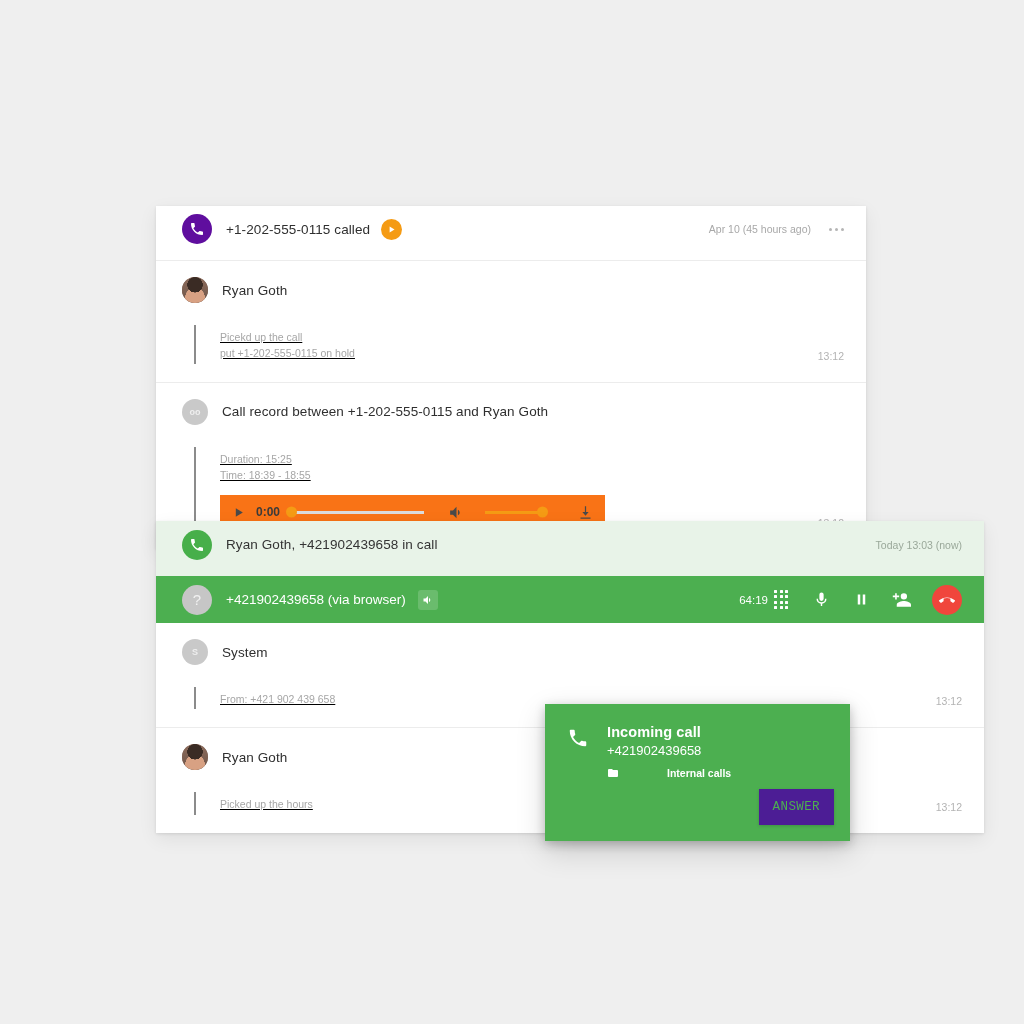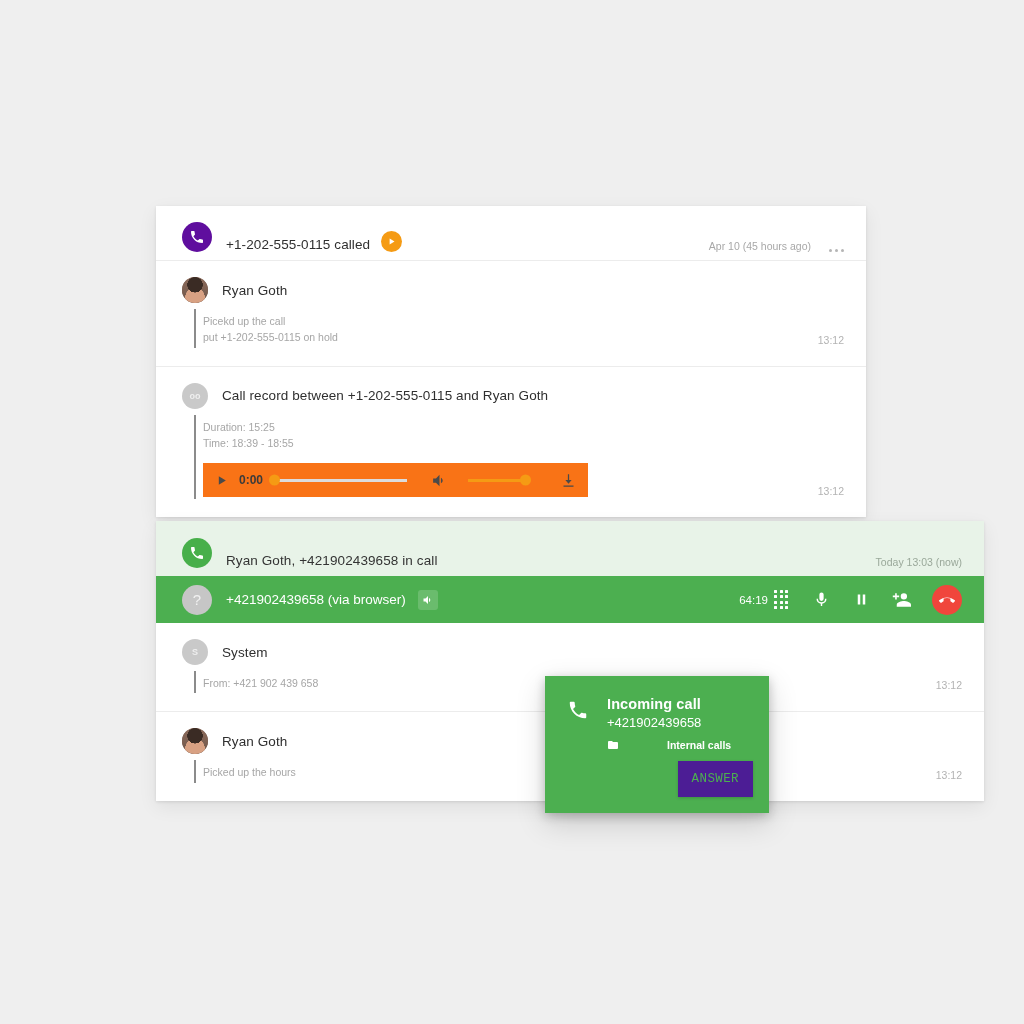--- a/index.html
+++ b/index.html
@@ -15,21 +15,21 @@
   .card {
     position: absolute;
     background: #ffffff;
     box-shadow: 0 1px 3px rgba(0,0,0,.10), 0 6px 18px rgba(0,0,0,.07);
   }
   #card-history { left: 156px; top: 206px; width: 710px; }
   #card-live    { left: 156px; top: 521px; width: 828px; }
 
   
   .card-head {
-    display: flex; align-items: flex-end;
+    display: flex; align-items: center;
     height: 55px; padding: 0 22px 8px 26px;
     border-bottom: 1px solid #ececec;
   }
   .head-ico {
     width: 30px; height: 30px; border-radius: 50%;
     display: flex; align-items: center; justify-content: center;
     flex: 0 0 auto;
   }
   .head-ico svg { width: 16px; height: 16px; fill: #fff; }
   .head-ico.purple { background: #5f0e9e; }
@@ -84,23 +84,23 @@
       linear-gradient(#8d6c5c, #6d5448);
   }
   .msg-name {
     margin-left: 14px; font-size: 13.5px; color: #2f2f2f; letter-spacing: .1px;
   }
   .msg-time {
     position: absolute; right: 22px; bottom: 20px;
     font-size: 10.5px; color: #b3b3b3;
   }
   .msg-body {
-    margin-left: 12px; padding-left: 7px;
+    margin-left: 12px; padding-left: 24px;
     border-left: 2px solid #8b8b8b;
-    margin-top: 6px; padding-top: 4px; padding-bottom: 2px;
+    margin-top: 22px; padding-top: 4px; padding-bottom: 2px; text-decoration: underline;
   }
   .msg-line { font-size: 10.5px; color: #a6a6a6; line-height: 1.55; }
 
   
   .player {
     display: inline-flex; align-items: center;
     background: #f97316; height: 34px; margin-top: 12px;
     padding: 0 0 0 12px;
   }
   .pl-play { width: 22px; display: flex; align-items: center; cursor: pointer; }
@@ -162,22 +162,22 @@
     cursor: pointer; flex: 0 0 auto;
   }
   .cb-hang svg { width: 16px; height: 16px; fill: #fff; }
 
   
   .dialpad { display: grid; grid-template-columns: repeat(3, 3px); gap: 2.4px; }
   .dialpad i { width: 3px; height: 3px; background: #fff; display: block; border-radius: .5px; }
 
   
   #popup {
-    position: absolute; left: 545px; top: 676px;
-    width: 224px; height: 137px;
+    position: absolute; left: 545px; top: 704px;
+    width: 305px; height: 137px;
     background: #4caf50;
     box-shadow: 0 3px 10px rgba(0,0,0,.22), 0 10px 28px rgba(0,0,0,.16);
     padding: 20px 20px 0 22px;
   }
   .pop-row { display: flex; align-items: flex-start; }
   .pop-phone { width: 26px; flex: 0 0 auto; padding-top: 3px; }
   .pop-phone svg { width: 22px; height: 22px; fill: #fff; }
   .pop-txt { margin-left: 14px; }
   .pop-title { font-size: 14.5px; font-weight: bold; color: #fff; letter-spacing: .1px; }
   .pop-num { font-size: 13px; color: #fff; margin-top: 3px; }

